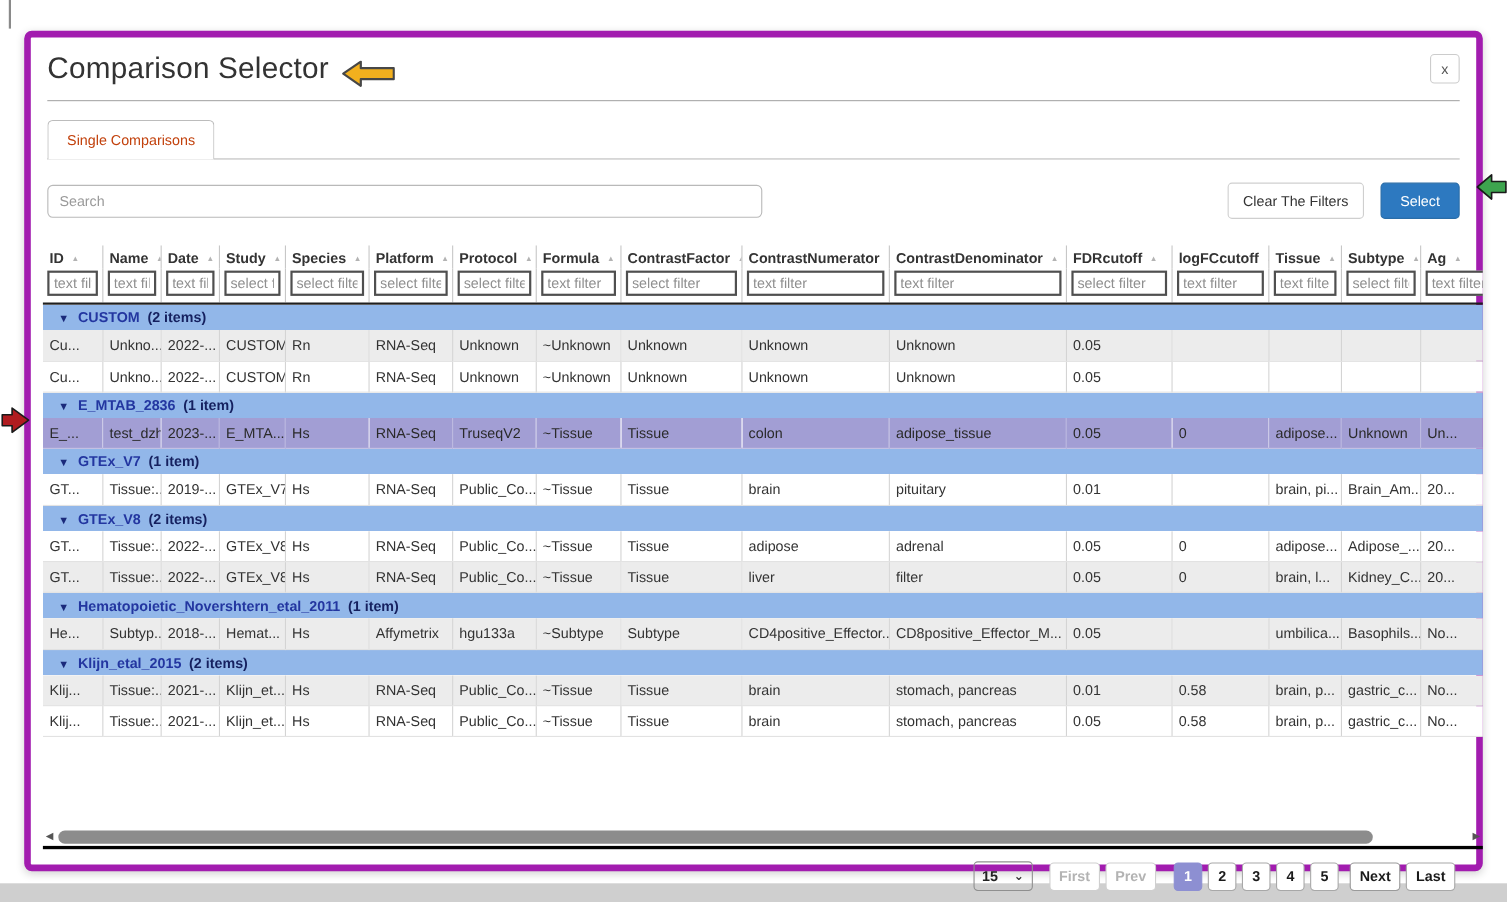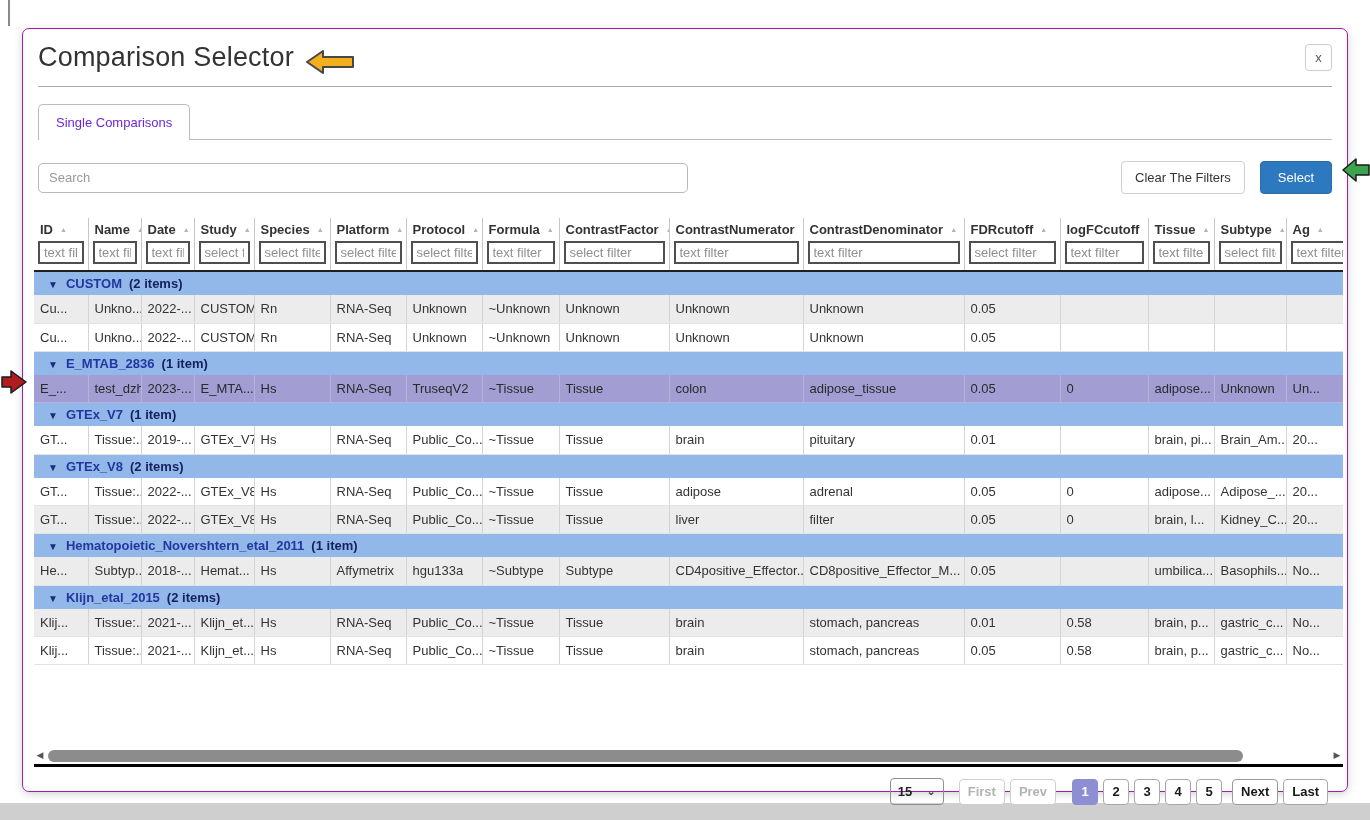--- a/index.html
+++ b/index.html
@@ -4,36 +4,36 @@
 <style>
   * { margin:0; padding:0; box-sizing:border-box; }
   html,body { width:1370px; height:820px; overflow:hidden; background:#ffffff;
     font-family:"Liberation Sans","DejaVu Sans",sans-serif; }
 
   
   .backdrop-tick { position:absolute; left:8px; top:0; width:2px; height:26px; background:#8a8a8a; }
   .backdrop-band { position:absolute; left:0; top:803px; width:1370px; height:17px; background:#cfcfcf; }
 
   .modal { position:absolute; left:22px; top:28px; width:1326px; height:764px;
-    background:#fff; border:1px solid #a21caf; border-radius:7px;
+    background:#fff; border:6px solid #a21caf; border-radius:7px;
     box-shadow:0 2px 8px rgba(0,0,0,.18); padding:0 11px; }
 
   
   .modal-header { display:flex; align-items:flex-start; padding:13px 4px 0 4px; }
   .modal-title { font-size:27px; color:#333; font-weight:400; letter-spacing:.2px; }
   .title-arrow { margin-left:12px; margin-top:8px; }
   .spacer { flex:1; }
   .close-btn { width:27px; height:27px; border:1px solid #ccc; border-radius:4px; background:#fff;
     color:#555; font-size:13px; line-height:25px; text-align:center; cursor:pointer; margin-top:2px; }
   .header-rule { border-top:1px solid #a8a8a8; margin:12px 4px 0 4px; }
 
   
   .tab-bar { display:flex; margin:16px 4px 0 4px; border-bottom:1px solid #bcbcbc; }
   .tab { border:1px solid #bcbcbc; border-bottom:none; border-radius:5px 5px 0 0; background:#fff;
-    padding:10px 17px; font-size:13px; color:#6d28d9; position:relative; top:1px; cursor:pointer; }
+    padding:10px 17px; font-size:13px; color:#c2410c; position:relative; top:1px; cursor:pointer; }
 
   
   .toolbar { display:flex; align-items:center; margin:21px 4px 0 4px; }
   .search-input { width:650px; height:30px; border:1px solid #b9b9b9; border-radius:5px;
     padding:0 10px; font-size:13px; color:#333; outline:none; }
   .search-input::placeholder { color:#9a9a9a; }
   .btn-clear { border:1px solid #cfcfcf; background:#fff; color:#333; font-size:13px;
     padding:8px 13px; border-radius:4px; cursor:pointer; margin-right:15px; }
   .btn-select { border:1px solid #2a6da8; background:#2d79c0; color:#fff; font-size:13px;
     padding:8px 17px; border-radius:4px; cursor:pointer; }

